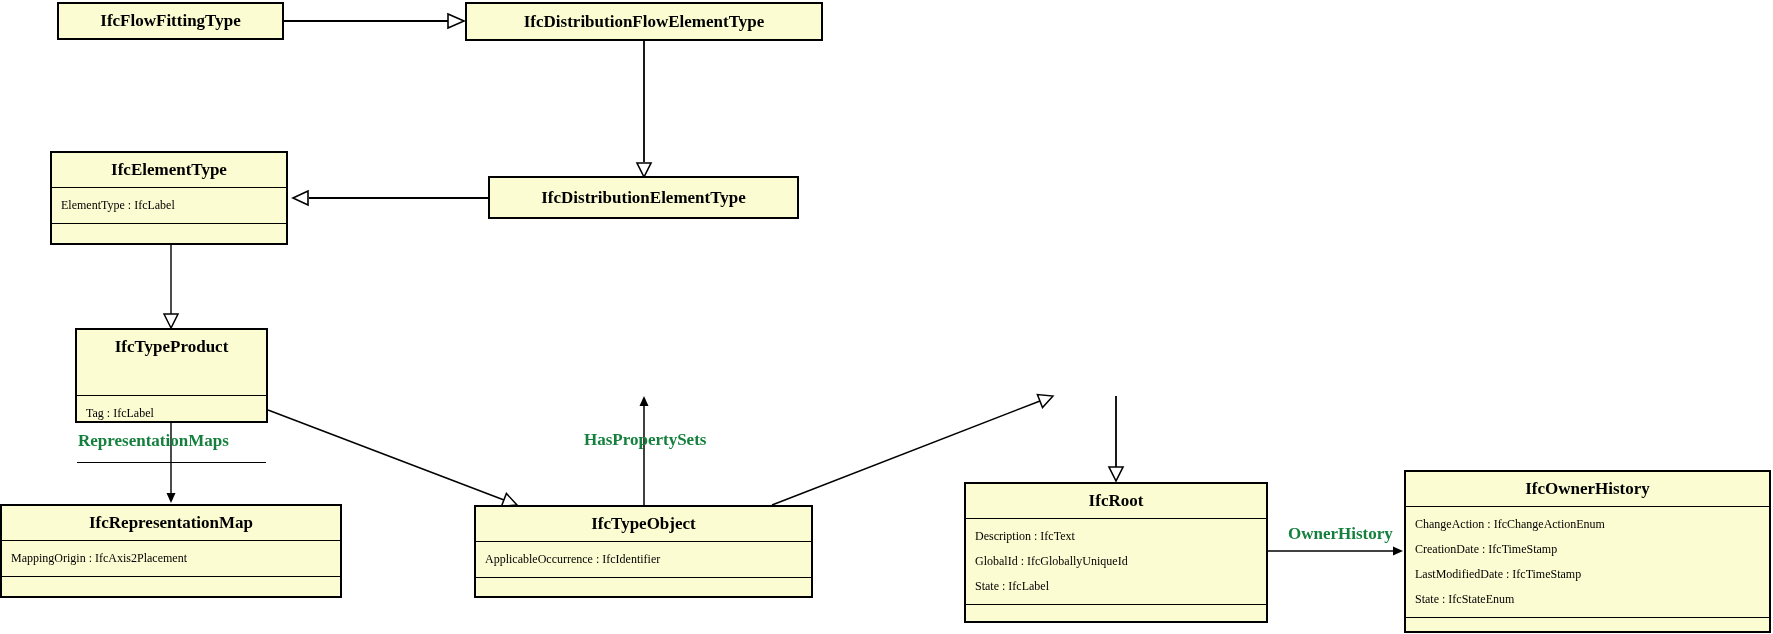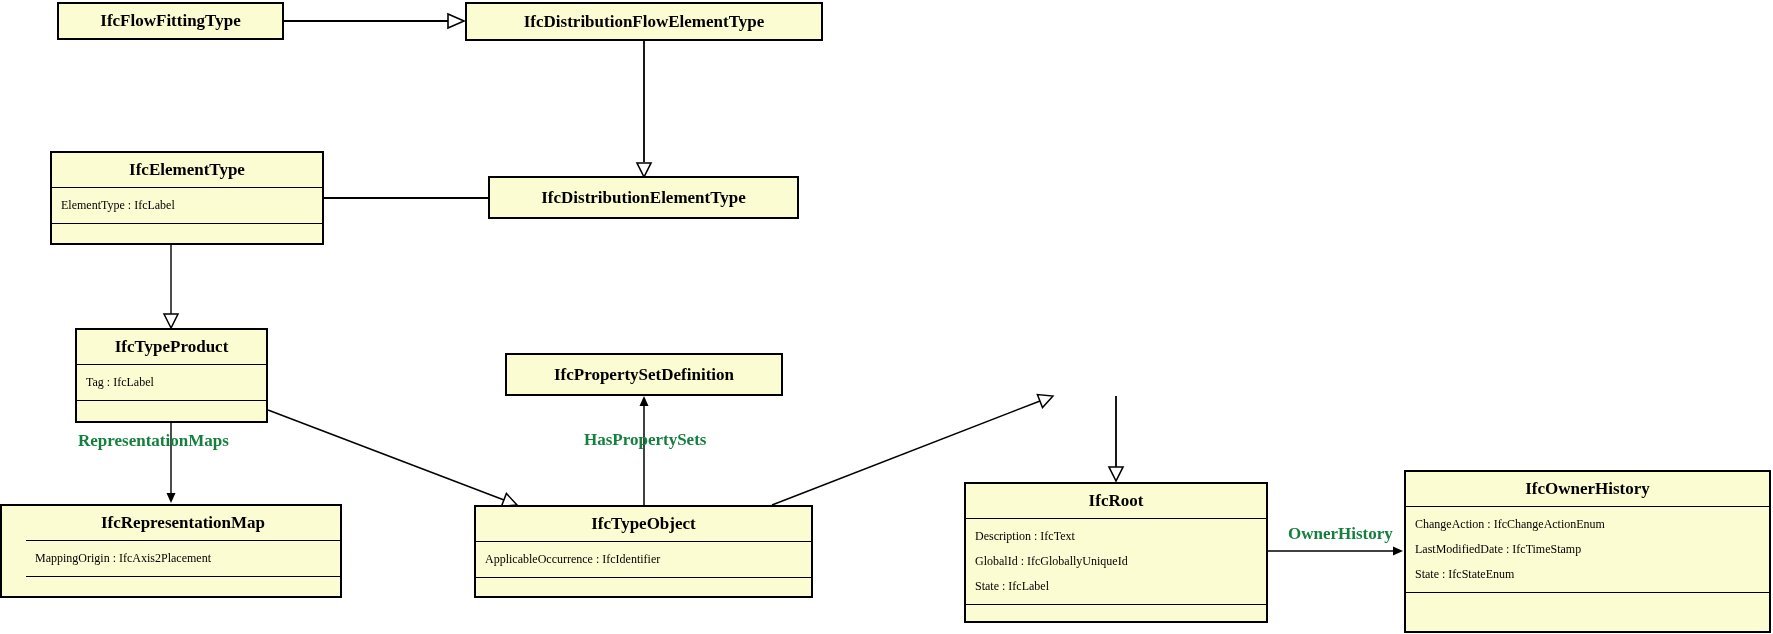--- a/index.html
+++ b/index.html
@@ -122,46 +122,43 @@
   </svg>
 
   <div class="uml-class single" style="left:57px; top:2px; width:227px; height:38px;">
     <div class="c-title">IfcFlowFittingType</div>
   </div>
 
   <div class="uml-class single" style="left:465px; top:2px; width:358px; height:39px;">
     <div class="c-title">IfcDistributionFlowElementType</div>
   </div>
 
-  <div class="uml-class" style="left:50px; top:151px; width:274px; height:94px;">
+  <div class="uml-class" style="left:50px; top:151px; width:238px; height:94px;">
     <div class="c-title">IfcElementType</div>
     <div class="c-attrs">
       <div>ElementType : IfcLabel</div>
     </div>
     <div class="c-ops"></div>
   </div>
 
   <div class="uml-class single" style="left:488px; top:176px; width:311px; height:43px;">
     <div class="c-title">IfcDistributionElementType</div>
   </div>
 
-  <div class="uml-class" style="left:75px; top:328px; width:193px; height:95px;">
+  <div class="uml-class" style="left:75px; top:328px; width:193px; height:95px;gap:31px;">
     <div class="c-title">IfcTypeProduct</div>
     <div class="c-attrs">
       <div>Tag : IfcLabel</div>
     </div>
     <div class="c-ops"></div>
   </div>
 
-  <div class="uml-class single" style="left:505px; top:353px; width:278px; height:43px;">
-    <div class="c-title">IfcPropertySetDefinition</div>
-  </div>
 
 
-  <div class="uml-class" style="left:0px; top:504px; width:342px; height:94px;padding-left:24px;">
+  <div class="uml-class" style="left:0px; top:504px; width:342px; height:94px;">
     <div class="c-title">IfcRepresentationMap</div>
     <div class="c-attrs">
       <div>MappingOrigin : IfcAxis2Placement</div>
     </div>
     <div class="c-ops"></div>
   </div>
 
   <div class="uml-class" style="left:474px; top:505px; width:339px; height:93px;">
     <div class="c-title">IfcTypeObject</div>
     <div class="c-attrs">
@@ -177,20 +174,21 @@
       <div>GlobalId : IfcGloballyUniqueId</div>
       <div>State : IfcLabel</div>
     </div>
     <div class="c-ops"></div>
   </div>
 
   <div class="uml-class" style="left:1404px; top:470px; width:367px; height:163px;">
     <div class="c-title">IfcOwnerHistory</div>
     <div class="c-attrs">
       <div>ChangeAction : IfcChangeActionEnum</div>
+      <div>CreationDate : IfcTimeStamp</div>
       <div>LastModifiedDate : IfcTimeStamp</div>
       <div>State : IfcStateEnum</div>
     </div>
     <div class="c-ops"></div>
   </div>
 
   <div class="edge-label" style="left:78px; top:431px;">RepresentationMaps</div>
   <div class="edge-label" style="left:568px; top:430px;margin-left:16px;">HasPropertySets</div>
   <div class="edge-label" style="left:1288px; top:524px;">OwnerHistory</div>
 

